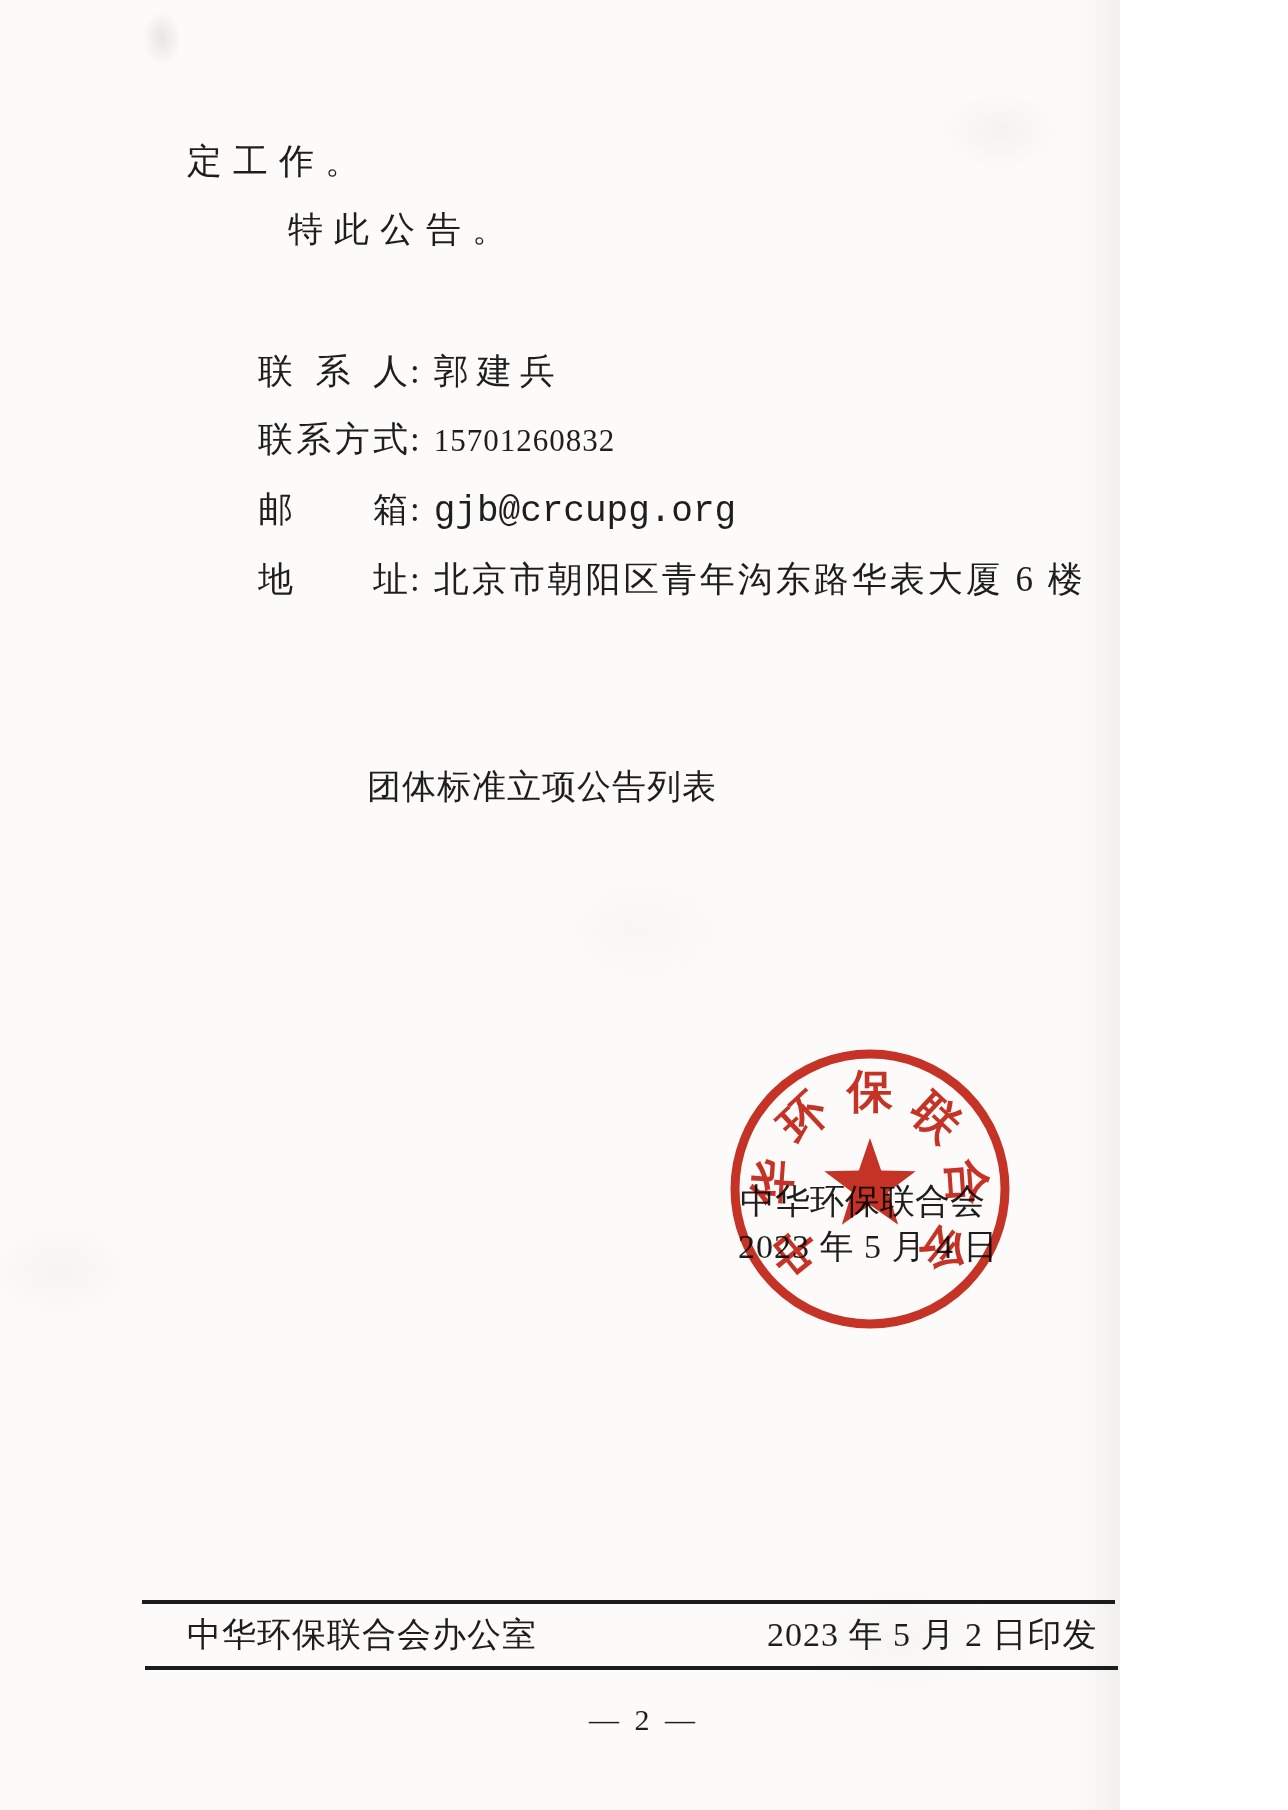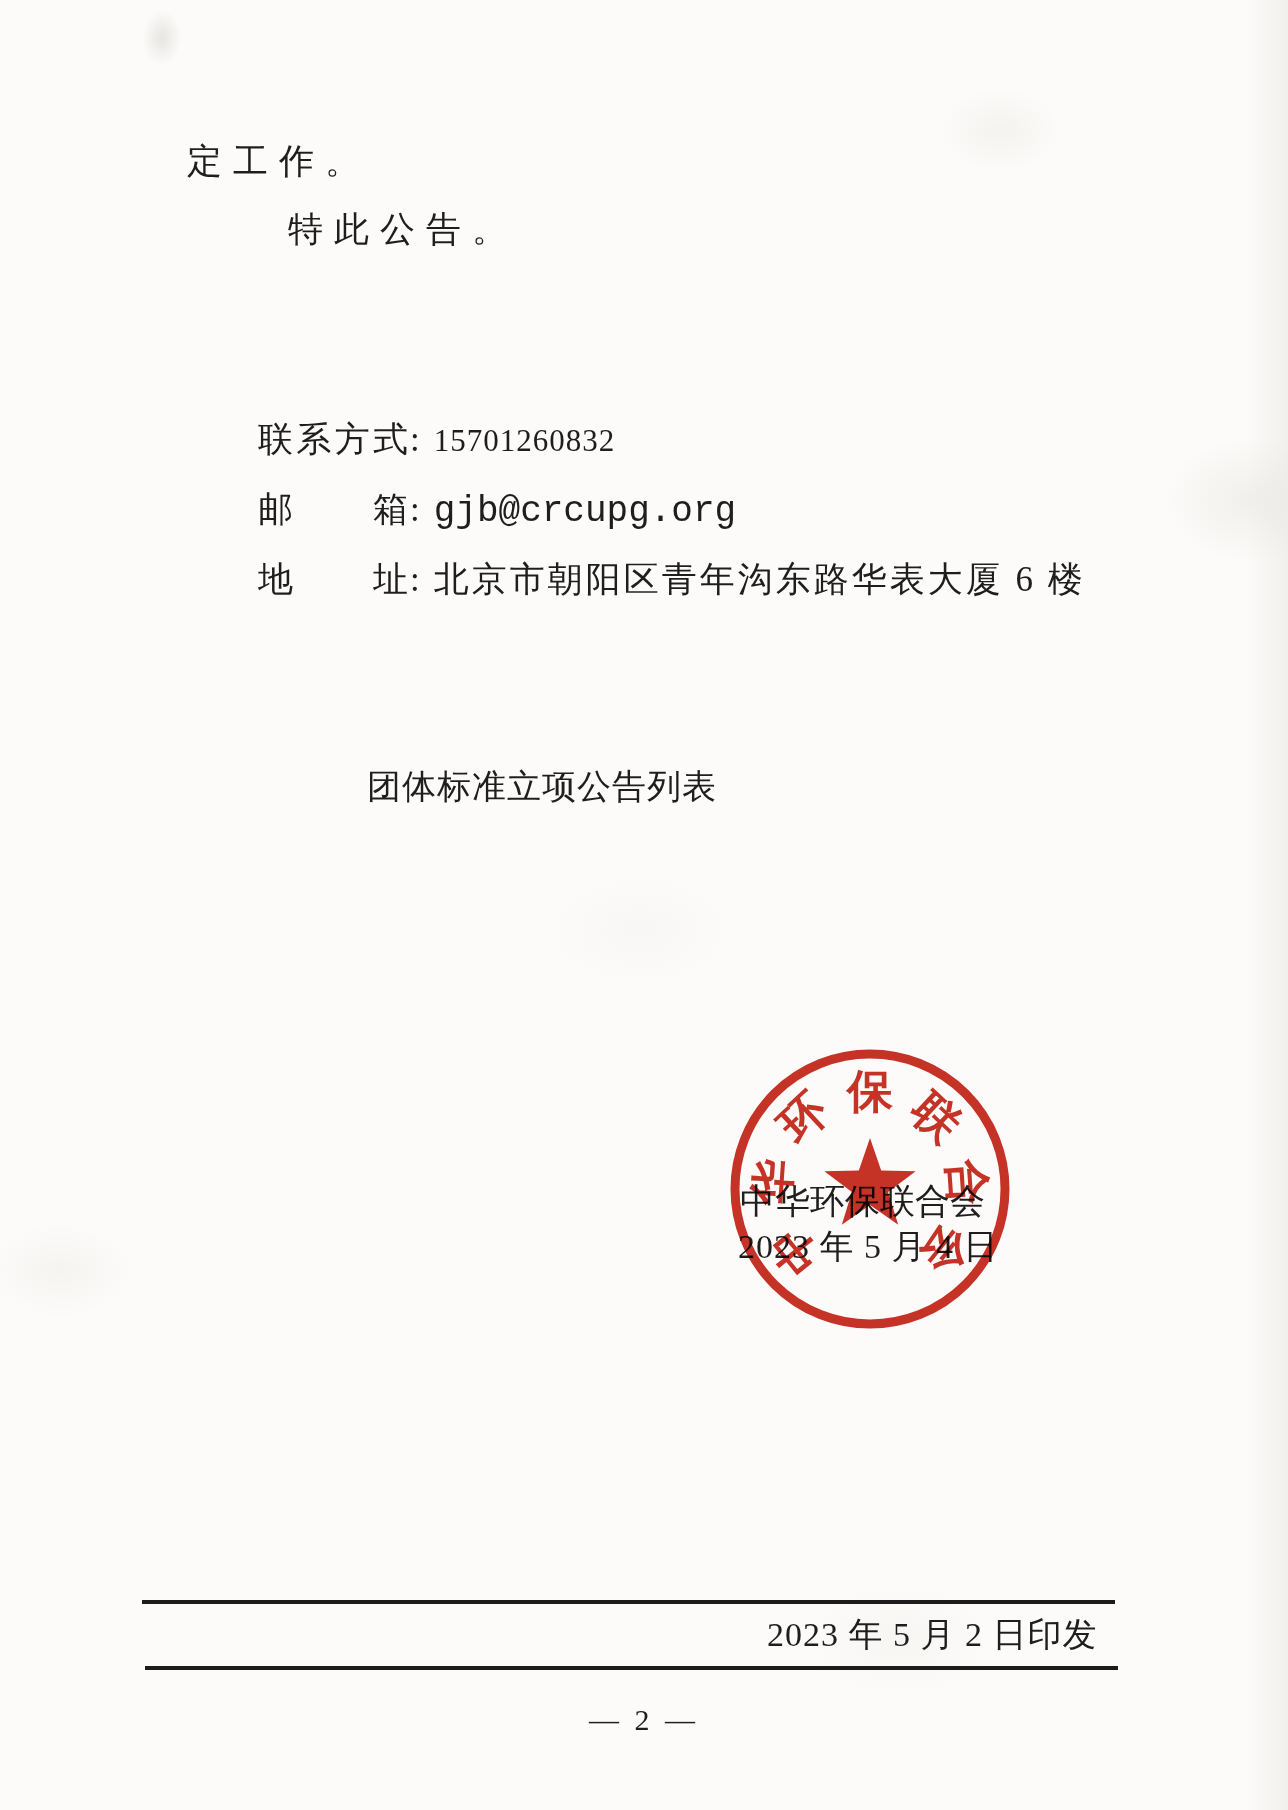--- a/index.html
+++ b/index.html
@@ -1,21 +1,21 @@
 <!DOCTYPE html>
 <html><head>
 <meta charset="utf-8">
 <style>
   html,body { margin:0; padding:0; }
   body {
     width:1288px; height:1810px; position:relative; overflow:hidden;
     font-family:"Liberation Serif","DejaVu Serif",serif;
   }
   .paper {
-    position:absolute; inset:0; width:1288px; height:1810px;
+    position:absolute; inset:0; width:1120px; height:1810px;
     background:
       radial-gradient(28px 40px at 162px 38px, rgba(160,152,146,.22), transparent 70%),
       radial-gradient(90px 60px at 1000px 130px, rgba(190,184,176,.12), transparent 70%),
       radial-gradient(120px 90px at 1248px 500px, rgba(186,180,172,.16), transparent 70%),
       radial-gradient(110px 70px at 60px 1270px, rgba(190,184,176,.10), transparent 70%),
       radial-gradient(150px 90px at 640px 930px, rgba(200,192,186,.07), transparent 70%),
       radial-gradient(140px 90px at 900px 1640px, rgba(190,184,176,.08), transparent 70%),
       linear-gradient(to left, rgba(168,162,154,.12), rgba(168,162,154,0) 42px),
       linear-gradient(#fcfbf9,#fcfbf9);
   }
@@ -50,20 +50,23 @@
   .page-num { left:0; width:1288px; text-align:center; font-size:30px; letter-spacing:4px; }
 </style>
 </head>
 <body>
 
 <div class="paper">
 
   <div class="doc-line body-text" style="left:187px; top:142px;">定工作。</div>
   <div class="doc-line body-text" style="left:259px; top:210px;margin-left:29px;">特此公告。</div>
 
+  <div class="doc-line contact-row" style="left:258px; top:352px;">
+    <span class="contact-label">联 系 人</span><span class="colon">:</span><span class="contact-value val-cjk">郭建兵</span>
+  </div>
   <div class="doc-line contact-row" style="left:258px; top:420px;">
     <span class="contact-label">联系方式</span><span class="colon">:</span><span class="contact-value val-phone">15701260832</span>
   </div>
   <div class="doc-line contact-row" style="left:258px; top:490px;">
     <span class="contact-label">邮箱</span><span class="colon">:</span><span class="contact-value val-email">gjb@crcupg.org</span>
   </div>
   <div class="doc-line contact-row" style="left:258px; top:560px;">
     <span class="contact-label">地址</span><span class="colon">:</span><span class="contact-value val-addr">北京市朝阳区青年沟东路华表大厦 6 楼</span>
   </div>
 
@@ -94,17 +97,18 @@
       <g transform="rotate(86 144 144)">
           <text x="144" y="62" font-size="46" text-anchor="middle" fill="#c5281c">合</text>
         </g>
       <g transform="rotate(129 144 144)">
           <text x="144" y="62" font-size="46" text-anchor="middle" fill="#c5281c">会</text>
         </g>
     </svg>
   </div>
 
   <div class="rule" style="left:142px; top:1600px; width:973px; height:4px;"></div>
+  <div class="doc-line footer-office" style="left:187px; top:1615px;">中华环保联合会办公室</div>
   <div class="doc-line footer-date" style="left:767px; top:1615px;">2023 年 5 月 2 日印发</div>
   <div class="rule" style="left:145px; top:1666px; width:973px; height:4px;"></div>
   <div class="doc-line page-num" style="top:1703px;">— 2 —</div>
 
 </div>
 
 </body></html>

